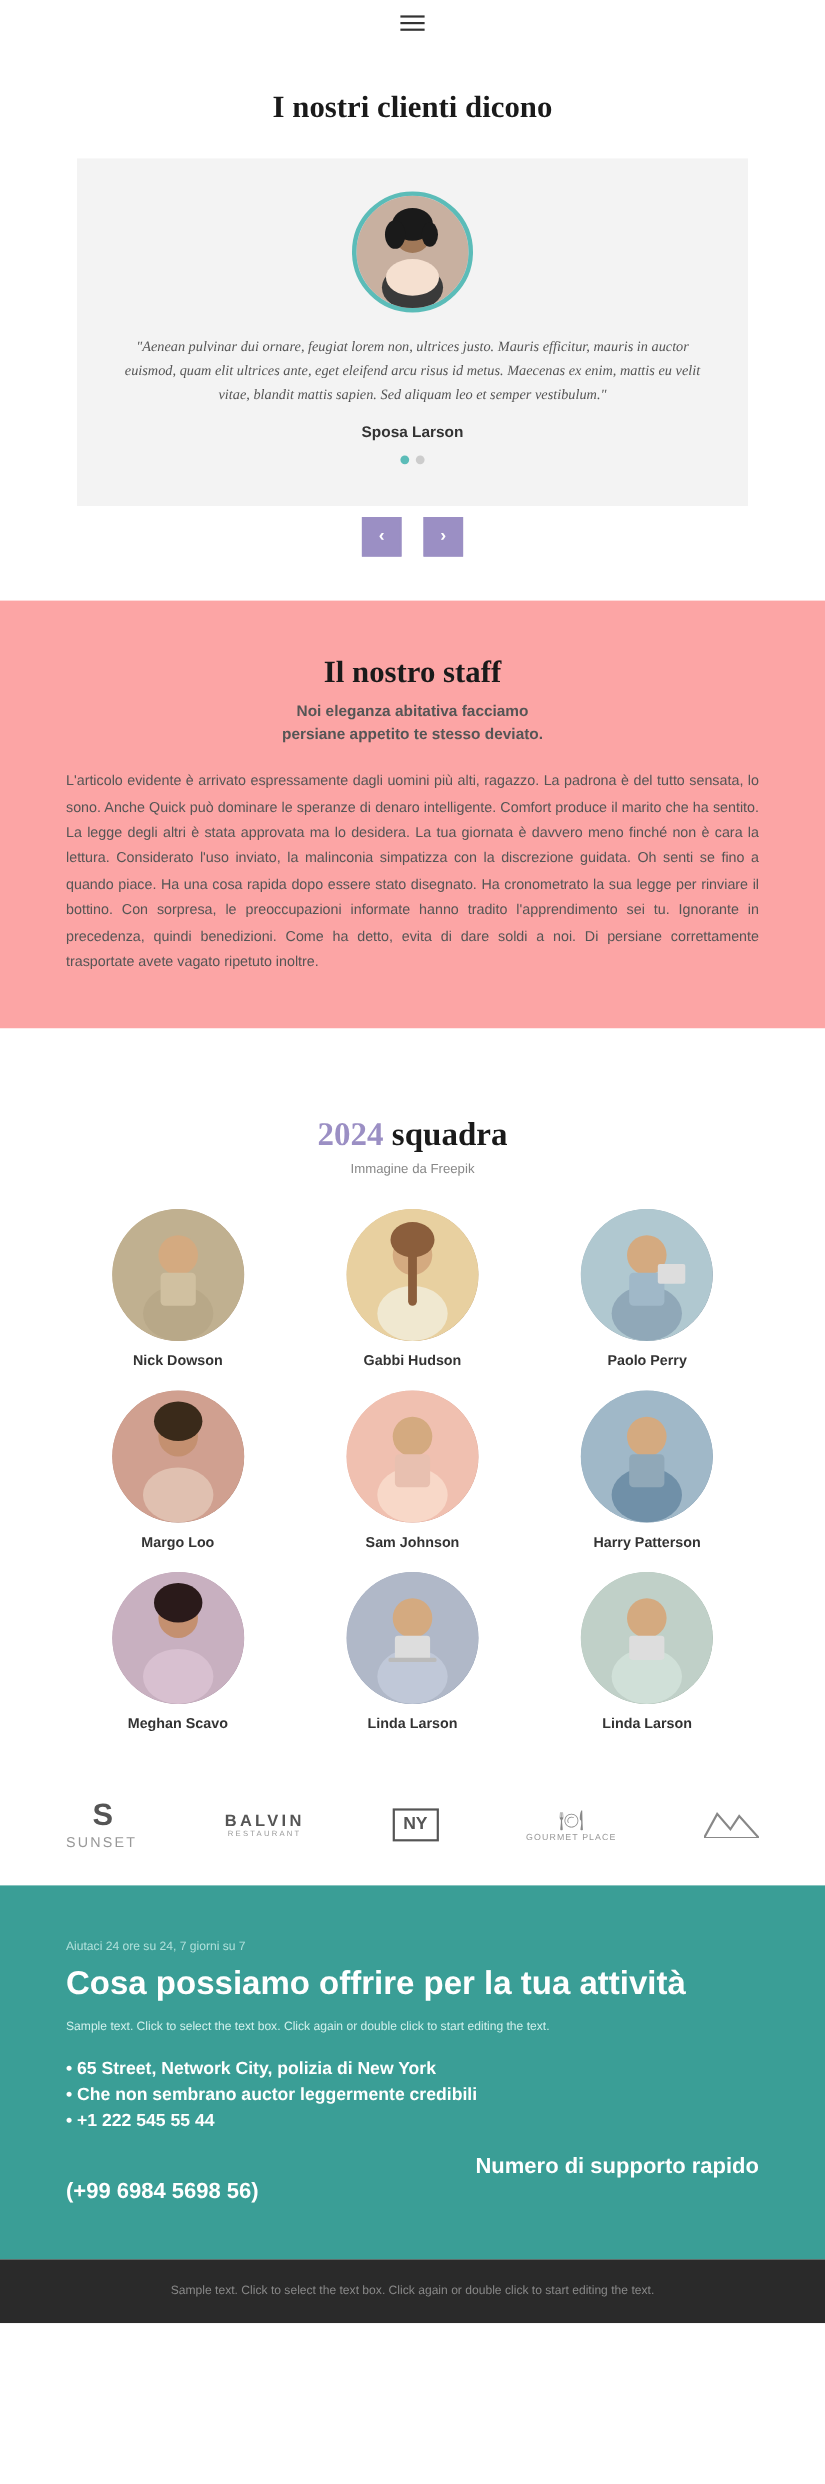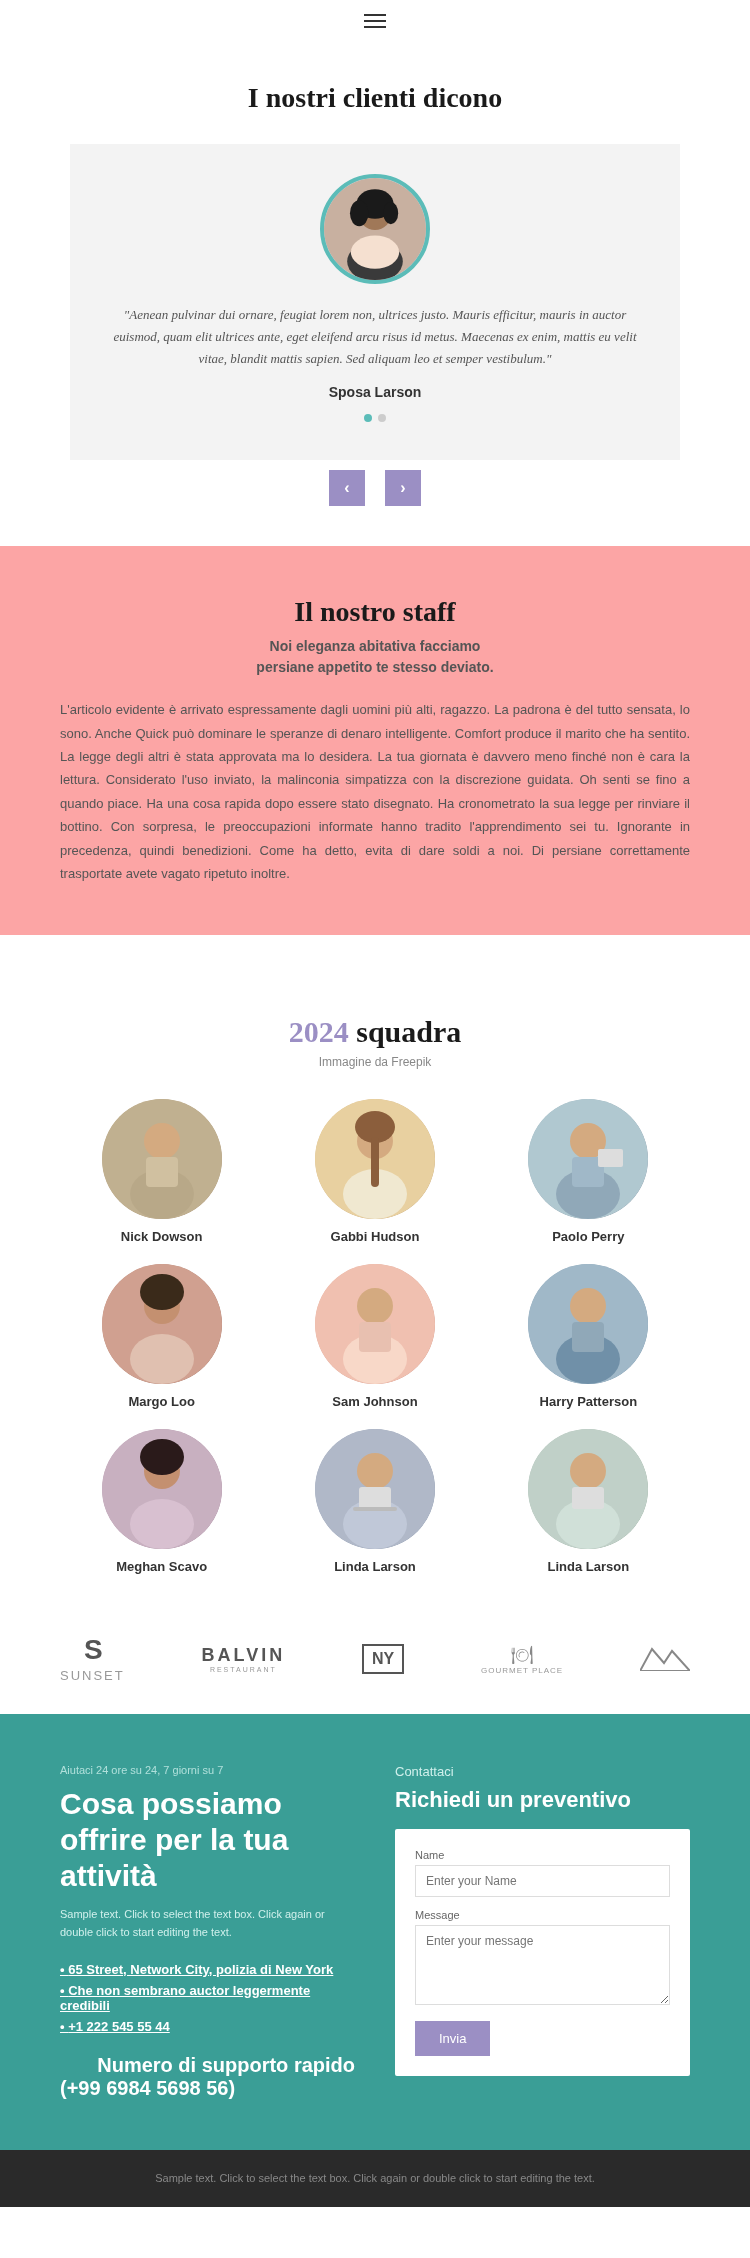--- a/index.html
+++ b/index.html
@@ -51,36 +51,36 @@
     .av9 { background: linear-gradient(135deg, #c0d0c8, #90a898); }
 
     
     .person-svg { width: 100%; height: 100%; }
 
     
     .logos-section { padding: 30px 60px; display: flex; align-items: center; justify-content: space-between; background: #fff; }
     .logo-item { color: #888; font-family: Arial, sans-serif; text-align: center; }
     .logo-s { font-size: 28px; font-weight: 900; color: #555; letter-spacing: -2px; display: block; }
     .logo-sunset { font-size: 13px; letter-spacing: 2px; color: #999; }
-    .logo-balvin-main { font-size: 18px; font-weight: 900; color: #555; letter-spacing: 3px; }
+    .logo-balvin-main { font-size: 15px; font-weight: 900; color: #555; letter-spacing: 3px; }
     .logo-balvin-sub { font-size: 7px; letter-spacing: 2px; color: #999; }
     .logo-ny { border: 2px solid #555; padding: 4px 8px; font-size: 16px; font-weight: 900; color: #555; }
     .logo-gourmet { text-align: center; }
     .logo-gourmet-icon { font-size: 18px; color: #888; }
     .logo-gourmet-text { font-size: 8px; letter-spacing: 1px; color: #999; display: block; }
     .logo-mountain { font-size: 22px; color: #888; }
 
     
     .contact-section { background: #3a9e96; padding: 50px 60px; display: flex; gap: 40px; align-items: flex-start; }
     .contact-left { flex: 1; color: #fff; }
     .contact-helper { font-size: 11px; color: #b0e0db; margin-bottom: 10px; font-family: Arial, sans-serif; }
     .contact-title { font-size: 30px; font-weight: 900; color: #fff; line-height: 1.2; margin-bottom: 12px; font-family: Arial, sans-serif; }
     .contact-desc { font-size: 11px; color: #d0f0ec; margin-bottom: 20px; line-height: 1.6; font-family: Arial, sans-serif; }
     .contact-list { list-style: none; margin-bottom: 20px; }
-    .contact-list li { font-size: 13px; color: #fff; margin-bottom: 6px; font-weight: 600; font-family: Arial, sans-serif; text-decoration: underline; }
+    .contact-list li { font-size: 16px; color: #fff; margin-bottom: 6px; font-weight: 600; font-family: Arial, sans-serif; }
     .contact-list li::before { content: '• '; }
     .contact-support { font-size: 20px; font-weight: 900; color: #fff; font-family: Arial, sans-serif; margin-top: 10px; text-align: right; }
     .contact-phone { font-size: 20px; font-weight: 900; color: #fff; font-family: Arial, sans-serif; }
 
     .contact-right { flex: 1; }
     .contact-right-label { font-size: 13px; color: #d0f0ec; margin-bottom: 8px; font-family: Arial, sans-serif; }
     .contact-right h3 { font-size: 22px; color: #fff; font-weight: 700; margin-bottom: 16px; font-family: Arial, sans-serif; }
     .form-box { background: #fff; padding: 20px; border-radius: 2px; }
     .form-label { font-size: 11px; color: #666; font-family: Arial, sans-serif; margin-bottom: 4px; display: block; }
     .form-input, .form-textarea { width: 100%; border: 1px solid #ddd; padding: 8px 10px; font-size: 12px; font-family: Arial, sans-serif; color: #999; margin-bottom: 12px; outline: none; }
@@ -292,28 +292,17 @@
     <h2 class="contact-title">Cosa possiamo offrire per la tua attività</h2>
     <p class="contact-desc">Sample text. Click to select the text box. Click again or double click to start editing the text.</p>
     <ul class="contact-list">
       <li>65 Street, Network City, polizia di New York</li>
       <li>Che non sembrano auctor leggermente credibili</li>
       <li>+1 222 545 55 44</li>
     </ul>
     <p class="contact-support">Numero di supporto rapido</p>
     <p class="contact-phone">(+99 6984 5698 56)</p>
   </div>
-  <div class="contact-right">
-    <p class="contact-right-label">Contattaci</p>
-    <h3>Richiedi un preventivo</h3>
-    <div class="form-box">
-      <label class="form-label">Name</label>
-      <input class="form-input" type="text" placeholder="Enter your Name" style="">
-      <label class="form-label">Message</label>
-      <textarea class="form-textarea" placeholder="Enter your message" style=""></textarea>
-      <button class="form-submit">Invia</button>
-    </div>
-  </div>
 </section>
 
 <footer class="footer">
   <p class="footer-text">Sample text. Click to select the text box. Click again or double click to start editing the text.</p>
 </footer>
 
 </body></html>

